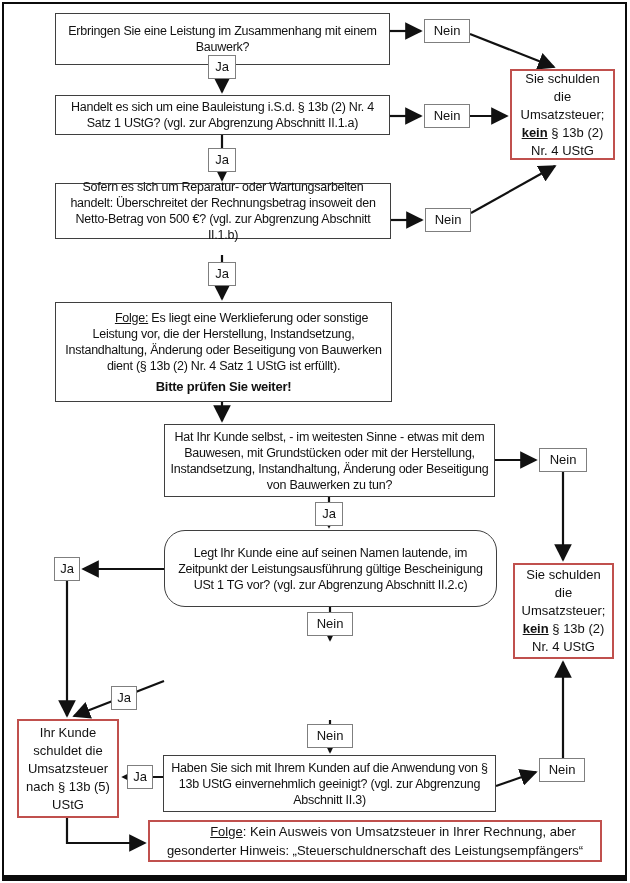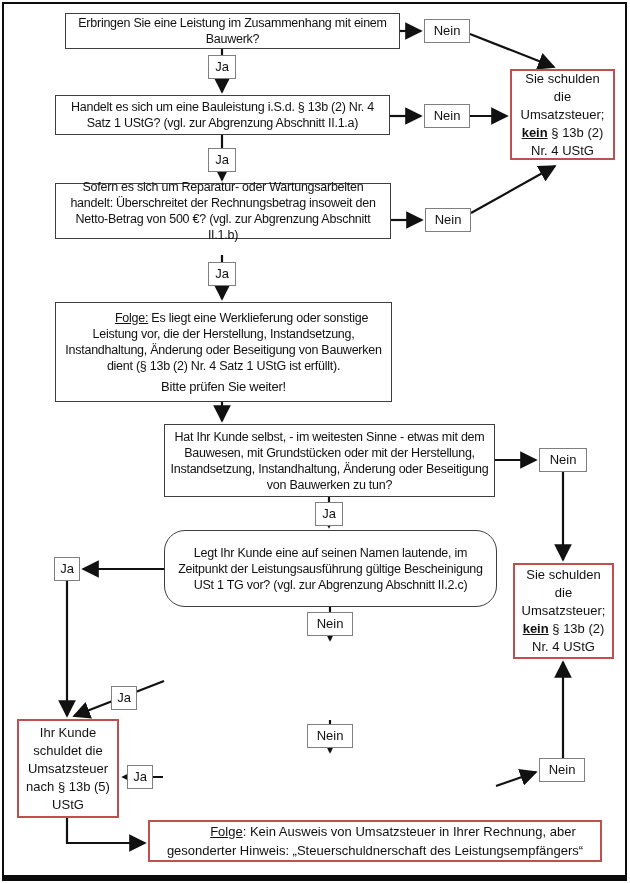--- a/index.html
+++ b/index.html
@@ -11,21 +11,21 @@
   .node { position:absolute; z-index:2; display:flex; flex-direction:column;
           align-items:center; justify-content:center; text-align:center;
           background:#fff; box-sizing:border-box; }
   .qbox { border:1.4px solid #3f3f3f; font-size:12.5px; line-height:16px;
           letter-spacing:-0.25px; padding:2px 5px; }
   .lbl  { border:1.4px solid #7f7f7f; font-size:13px; line-height:14px; }
   .red  { border:2px solid #c0504d; font-size:13px; line-height:18px; padding:1px 5px; }
   .prewrap { white-space:pre-line; }
   .u  { text-decoration:underline;margin-left:36px; }
   .bu { font-weight:bold; text-decoration:underline; }
-  .emph { font-weight:normal; margin-top:5px; font-size:13px; }
+  .emph { font-weight:bold; margin-top:5px; font-size:13px; }
 </style>
 </head>
 <body>
 
 <div class="page">
 
   <div class="frame"></div>
 
   <svg class="arrows" width="630" height="883">
     <defs>
@@ -52,21 +52,21 @@
       <line x1="330" y1="607" x2="330" y2="640" marker-end="url(#ah)"></line>
       <line x1="164" y1="681" x2="74" y2="716" marker-end="url(#ah)"></line>
       <line x1="330" y1="720" x2="330" y2="752" marker-end="url(#ah)"></line>
       <line x1="163" y1="777" x2="123" y2="777" marker-end="url(#ah)"></line>
       <line x1="496" y1="786" x2="536" y2="772" marker-end="url(#ah)"></line>
       <line x1="563" y1="758" x2="563" y2="662" marker-end="url(#ah)"></line>
       <polyline points="67,818 67,843 145,843" marker-end="url(#ah)"></polyline>
     </g>
   </svg>
 
-  <div class="node qbox" style="left:65px;top:13px;width:335px;height:36px;">
+  <div class="node qbox" style="left:55px;top:13px;width:335px;height:52px;">
     <span>Erbringen Sie eine Leistung im Zusammenhang mit einem Bauwerk?</span>
   </div>
 
   <div class="node qbox" style="left:55px;top:95px;width:335px;height:40px;">
     <span>Handelt es sich um eine Bauleistung i.S.d. § 13b (2) Nr. 4 Satz 1 UStG? (vgl. zur Abgrenzung Abschnitt II.1.a)</span>
   </div>
 
   <div class="node qbox" style="left:55px;top:183px;width:336px;height:56px;">
     <span>Sofern es sich um Reparatur- oder Wartungsarbeiten handelt: Überschreitet der Rechnungsbetrag insoweit den Netto-Betrag von 500 €? (vgl. zur Abgrenzung Abschnitt II.1.b)</span>
   </div>
@@ -80,20 +80,23 @@
 
   <div class="node qbox" style="left:164px;top:424px;width:331px;height:73px;">
     <span>Hat Ihr Kunde selbst, - im weitesten Sinne - etwas mit dem Bauwesen, mit Grundstücken oder mit der Herstellung, Instandsetzung, Instandhaltung, Änderung oder Beseitigung von Bauwerken zu tun?</span>
   </div>
 
   <div class="node qbox" style="left:164px;top:530px;width:333px;height:77px;border-radius:21px;">
     <span>Legt Ihr Kunde eine auf seinen Namen lautende, im Zeitpunkt der Leistungsausführung gültige Bescheinigung USt 1 TG vor? (vgl. zur Abgrenzung Abschnitt II.2.c)</span>
   </div>
 
 
+  <div class="node qbox" style="left:163px;top:755px;width:333px;height:57px;">
+    <span>Haben Sie sich mit Ihrem Kunden auf die Anwendung von § 13b UStG einvernehmlich geeinigt? (vgl. zur Abgrenzung Abschnitt II.3)</span>
+  </div>
 
   <div class="node lbl" style="left:208px;top:55px;width:28px;height:24px;">
       <span>Ja</span>
     </div>
   <div class="node lbl" style="left:208px;top:148px;width:28px;height:24px;">
       <span>Ja</span>
     </div>
   <div class="node lbl" style="left:208px;top:262px;width:28px;height:24px;">
       <span>Ja</span>
     </div>

